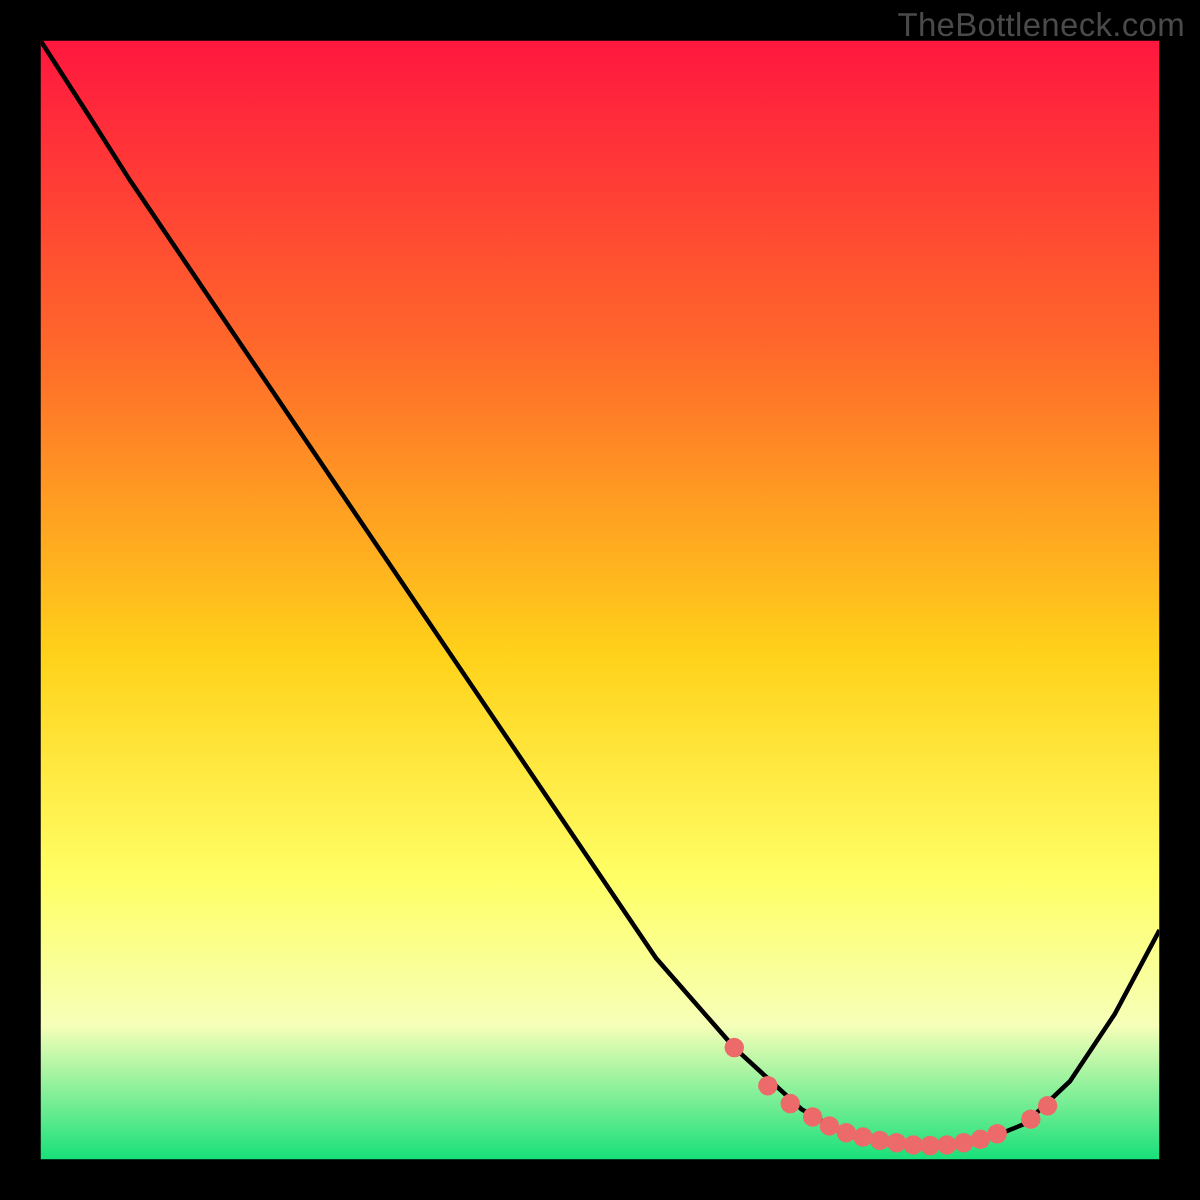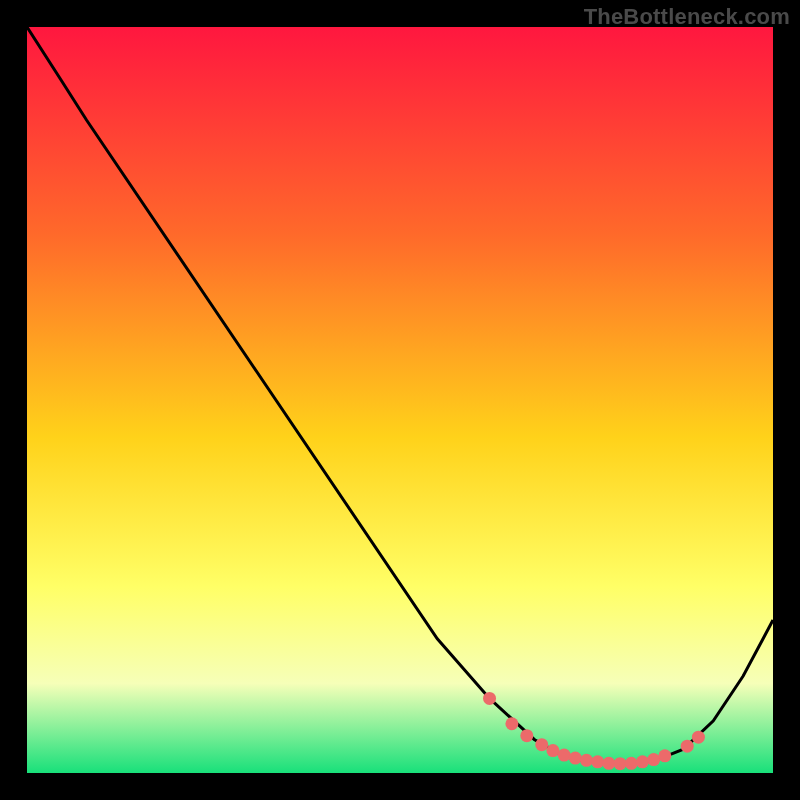--- a/index.html
+++ b/index.html
@@ -16,21 +16,21 @@
     width: 800px;
     height: 800px;
     background: #000;
   }
   .watermark {
     position: absolute;
     top: 4px;
     right: 10px;
     color: #4a4a4a;
     font-size: 22px;
-    font-weight: 700;
+    font-weight: 400;
     letter-spacing: 0.2px;
     z-index: 5;
   }
   .plot {
     position: absolute;
     left: 27px;
     top: 27px;
     width: 746px;
     height: 746px;
   }

